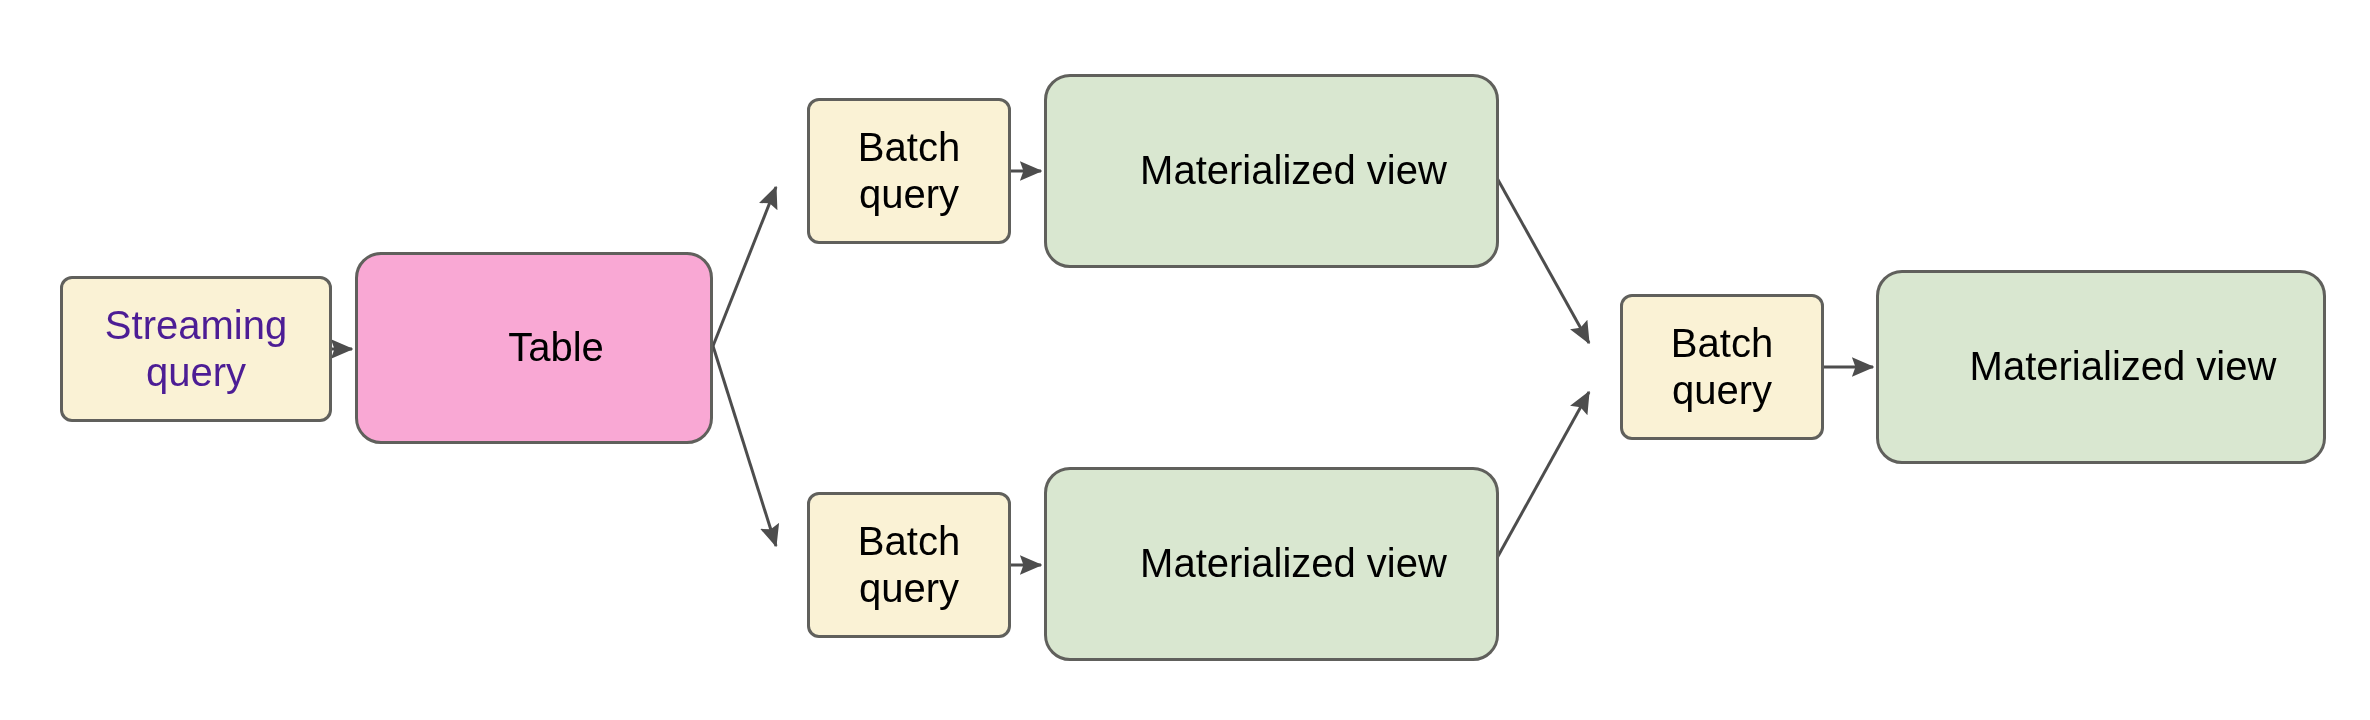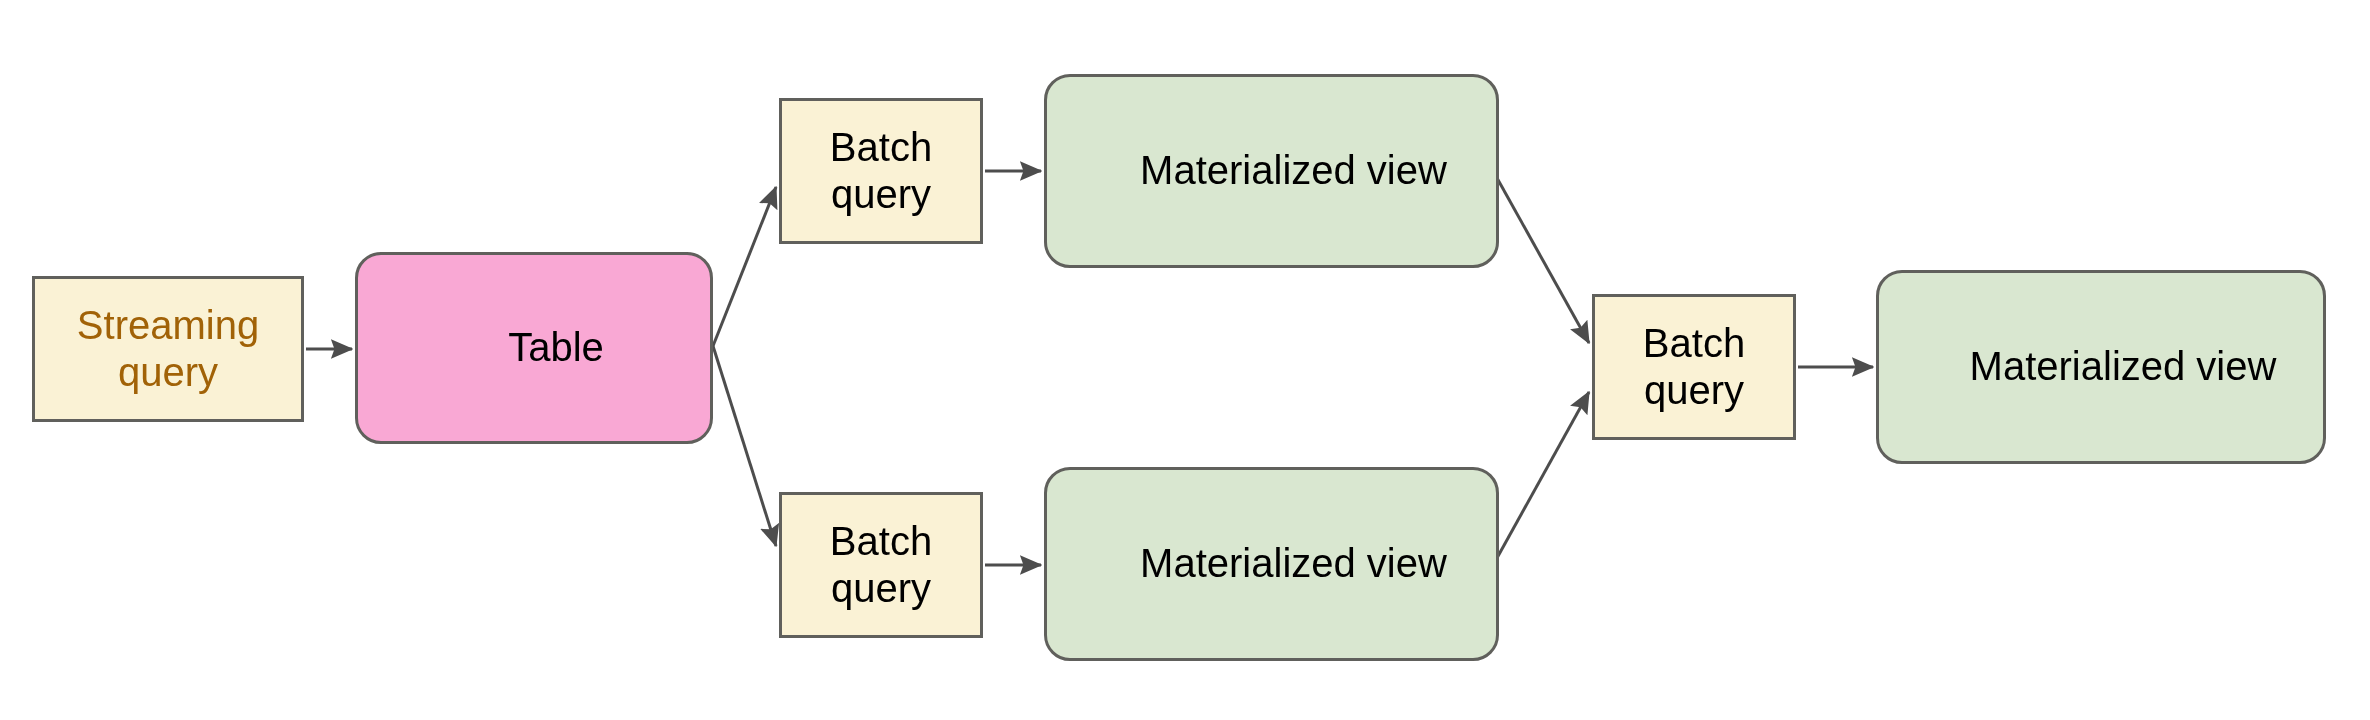--- a/index.html
+++ b/index.html
@@ -36,21 +36,22 @@
     color: #000000;
     line-height: 1.18;
     white-space: pre-line;
     z-index: 2;
   }
   .node-label {
     display: block;
     white-space: pre-line;
   }
   .shape-rect {
-    border-radius: 0;
+    border-radius: 12px;
+    margin-left: 28px;
   }
   .shape-rounded {
     border-radius: 26px;
     padding-left: 44px;
   }
 </style>
 </head>
 <body>
 
 <div id="canvas" style="width: 2370px; height: 720px; background: rgb(255, 255, 255);">
@@ -63,21 +64,21 @@
       <line x1="306" y1="349" x2="352" y2="349" stroke="#4d4d4d" stroke-width="3" marker-end="url(#arrowhead)"></line>
       <line x1="713" y1="346" x2="776" y2="187" stroke="#4d4d4d" stroke-width="3" marker-end="url(#arrowhead)"></line>
       <line x1="713" y1="346" x2="776" y2="546" stroke="#4d4d4d" stroke-width="3" marker-end="url(#arrowhead)"></line>
       <line x1="985" y1="171" x2="1041" y2="171" stroke="#4d4d4d" stroke-width="3" marker-end="url(#arrowhead)"></line>
       <line x1="985" y1="565" x2="1041" y2="565" stroke="#4d4d4d" stroke-width="3" marker-end="url(#arrowhead)"></line>
       <line x1="1497" y1="178" x2="1589" y2="343" stroke="#4d4d4d" stroke-width="3" marker-end="url(#arrowhead)"></line>
       <line x1="1497" y1="558" x2="1589" y2="392" stroke="#4d4d4d" stroke-width="3" marker-end="url(#arrowhead)"></line>
       <line x1="1798" y1="367" x2="1873" y2="367" stroke="#4d4d4d" stroke-width="3" marker-end="url(#arrowhead)"></line>
     </svg>
   <div id="nodes">
-      <div class="node shape-rect" style="left: 32px; top: 276px; width: 272px; height: 146px; background: rgb(250, 242, 213); border: 3px solid rgb(96, 96, 92); color: #a16207; font-size: 40px;"><span class="node-label">Streaming
+      <div class="node shape-rect" style="left: 32px; top: 276px; width: 272px; height: 146px; background: rgb(250, 242, 213); border: 3px solid rgb(96, 96, 92); color: #4c1d95; font-size: 40px;"><span class="node-label">Streaming
 query</span></div>
       <div class="node shape-rounded" style="left: 355px; top: 252px; width: 358px; height: 192px; background: #f9a8d4; border: 3px solid rgb(96, 96, 92); color: rgb(0, 0, 0); font-size: 40px;"><span class="node-label">Table</span></div>
       <div class="node shape-rect" style="left: 779px; top: 98px; width: 204px; height: 146px; background: rgb(250, 242, 213); border: 3px solid rgb(96, 96, 92); color: rgb(0, 0, 0); font-size: 40px;"><span class="node-label">Batch
 query</span></div>
       <div class="node shape-rounded" style="left: 1044px; top: 74px; width: 455px; height: 194px; background: rgb(217, 231, 208); border: 3px solid rgb(96, 96, 92); color: rgb(0, 0, 0); font-size: 40px;"><span class="node-label">Materialized view</span></div>
       <div class="node shape-rect" style="left: 779px; top: 492px; width: 204px; height: 146px; background: rgb(250, 242, 213); border: 3px solid rgb(96, 96, 92); color: rgb(0, 0, 0); font-size: 40px;"><span class="node-label">Batch
 query</span></div>
       <div class="node shape-rounded" style="left: 1044px; top: 467px; width: 455px; height: 194px; background: rgb(217, 231, 208); border: 3px solid rgb(96, 96, 92); color: rgb(0, 0, 0); font-size: 40px;"><span class="node-label">Materialized view</span></div>
       <div class="node shape-rect" style="left: 1592px; top: 294px; width: 204px; height: 146px; background: rgb(250, 242, 213); border: 3px solid rgb(96, 96, 92); color: rgb(0, 0, 0); font-size: 40px;"><span class="node-label">Batch
 query</span></div>

